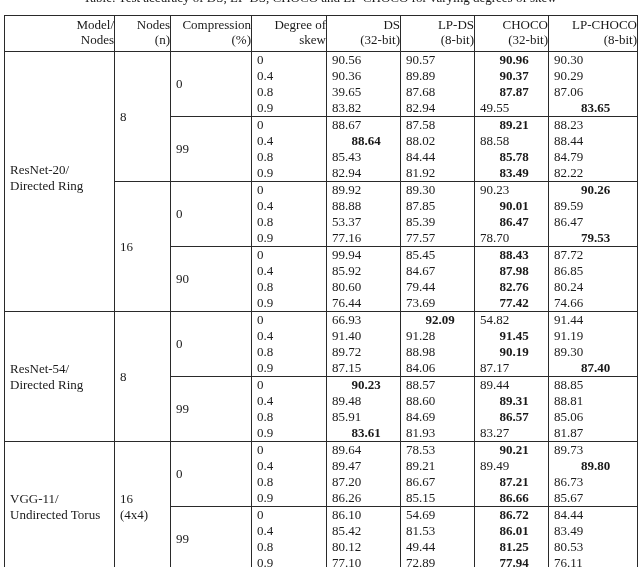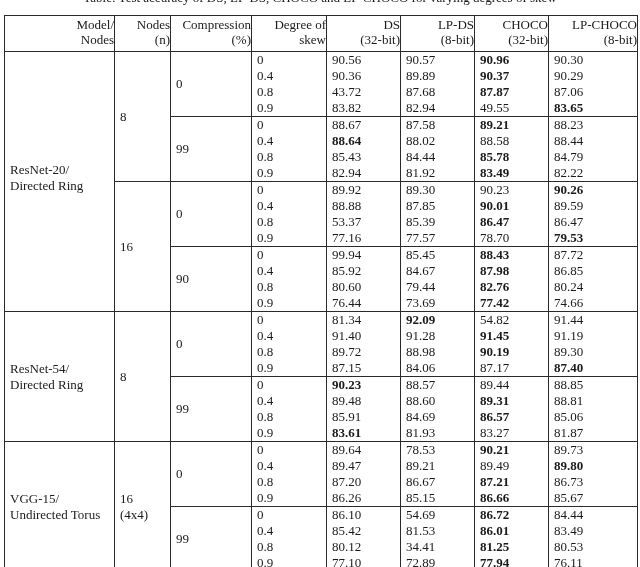--- a/index.html
+++ b/index.html
@@ -11,21 +11,21 @@
                   table-layout: fixed; font-size: 13px; }
   table.results td, table.results th { border: 1px solid #2a2a2a; padding: 0 0 0 5px;
                   vertical-align: middle; text-align: left; font-weight: normal; }
   table.results th { height: 34px; line-height: 15px; vertical-align: top; padding-top: 1px; text-align: right; }
   col.c-model { width: 110px; } col.c-nodes { width: 56px; } col.c-comp { width: 81px; }
   col.c-skew { width: 75px; } col.c-ds { width: 74px; } col.c-lpds { width: 74px; }
   col.c-choco { width: 74px; } col.c-lpchoco { width: 89px; }
   .stack { display: block; }
   .stack span { display: block; height: 16px; line-height: 16px; }
   td.vals { padding-top: 0; padding-bottom: 0; vertical-align: top; }
-  .b { font-weight: bold; }
+  .b { font-weight: bold; text-align: center; }
   .hl { display:block; }
 </style>
 </head>
 <body>
 
 <div class="caption">Table: Test accuracy of DS, LP-DS, CHOCO and LP-CHOCO for varying degrees of skew</div>
 
 <table class="results">
   <colgroup>
     <col class="c-model">
@@ -88,21 +88,21 @@
             <span>0</span>
             <span>0.4</span>
             <span>0.8</span>
             <span>0.9</span>
           </div>
         </td>
         <td class="vals">
           <div class="stack">
             <span>90.56</span>
             <span>90.36</span>
-            <span>43.72</span>
+            <span>39.65</span>
             <span>83.82</span>
           </div>
         </td>
         <td class="vals">
           <div class="stack">
             <span>90.57</span>
             <span>89.89</span>
             <span>87.68</span>
             <span>82.94</span>
           </div>
@@ -268,21 +268,21 @@
         <td class="vals">
           <div class="stack">
             <span>0</span>
             <span>0.4</span>
             <span>0.8</span>
             <span>0.9</span>
           </div>
         </td>
         <td class="vals">
           <div class="stack">
-            <span>81.34</span>
+            <span>66.93</span>
             <span>91.40</span>
             <span>89.72</span>
             <span>87.15</span>
           </div>
         </td>
         <td class="vals">
           <div class="stack">
             <span class="b">92.09</span>
             <span>91.28</span>
             <span>88.98</span>
@@ -344,21 +344,21 @@
           <div class="stack">
             <span>88.85</span>
             <span>88.81</span>
             <span>85.06</span>
             <span>81.87</span>
           </div>
         </td>
       </tr>
       <tr>
         <td rowspan="2" style="padding-top: 0px;">
-          <span class="hl">VGG-15/</span>
+          <span class="hl">VGG-11/</span>
           <span class="hl">Undirected Torus</span>
         </td>
         <td rowspan="2">
           <span class="hl">16</span>
           <span class="hl">(4x4)</span>
         </td>
         <td>0</td>
         <td class="vals">
           <div class="stack">
             <span>0</span>
@@ -415,21 +415,21 @@
             <span>86.10</span>
             <span>85.42</span>
             <span>80.12</span>
             <span>77.10</span>
           </div>
         </td>
         <td class="vals">
           <div class="stack">
             <span>54.69</span>
             <span>81.53</span>
-            <span>34.41</span>
+            <span>49.44</span>
             <span>72.89</span>
           </div>
         </td>
         <td class="vals">
           <div class="stack">
             <span class="b">86.72</span>
             <span class="b">86.01</span>
             <span class="b">81.25</span>
             <span class="b">77.94</span>
           </div>

